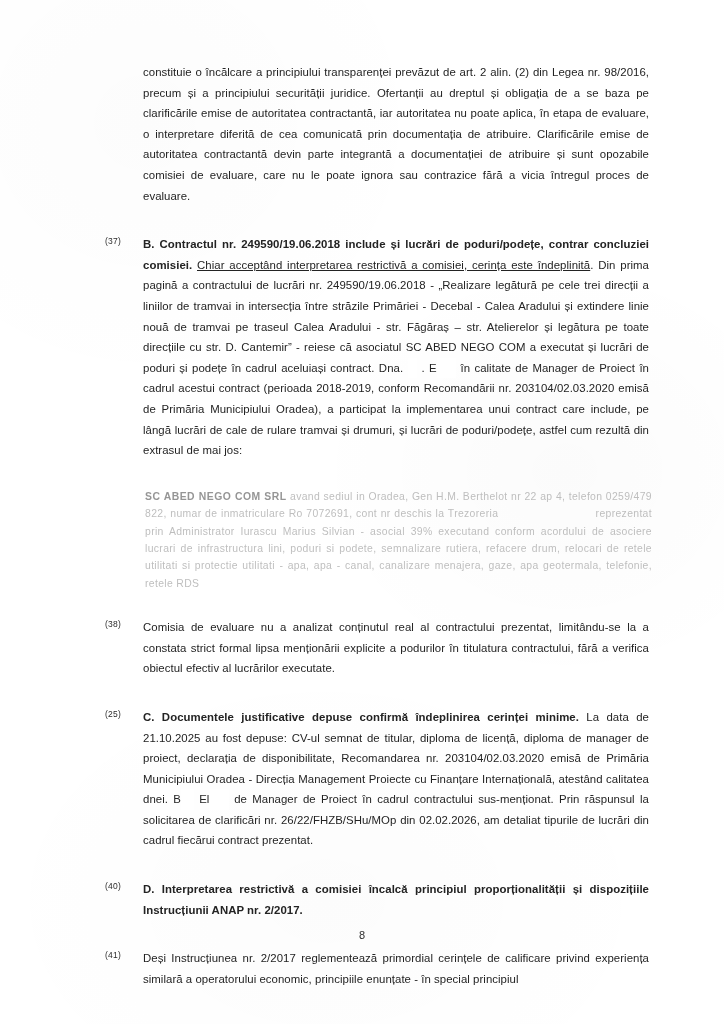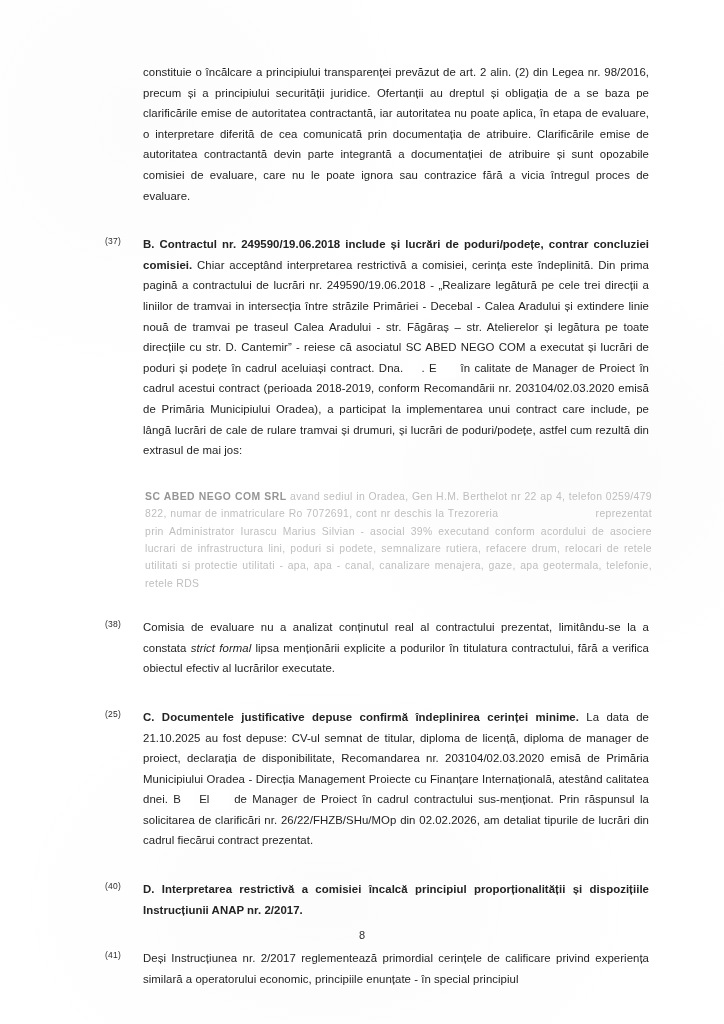--- a/index.html
+++ b/index.html
@@ -56,22 +56,22 @@
     color: #232323;
     text-align: justify;
     text-justify: inter-word;
     letter-spacing: 0.05px;
   }
   .para.no-num {
     padding-left: 143px;
   }
 
   b, .b { font-weight: bold; }
-  .u { }
-  .i { font-style: italic; }
+  .u { text-decoration: underline; }
+  .i { }
 
   
   .redact {
     display: inline-block;
     background: #ffffff;
     color: transparent;
     user-select: none;
   }
 
   

